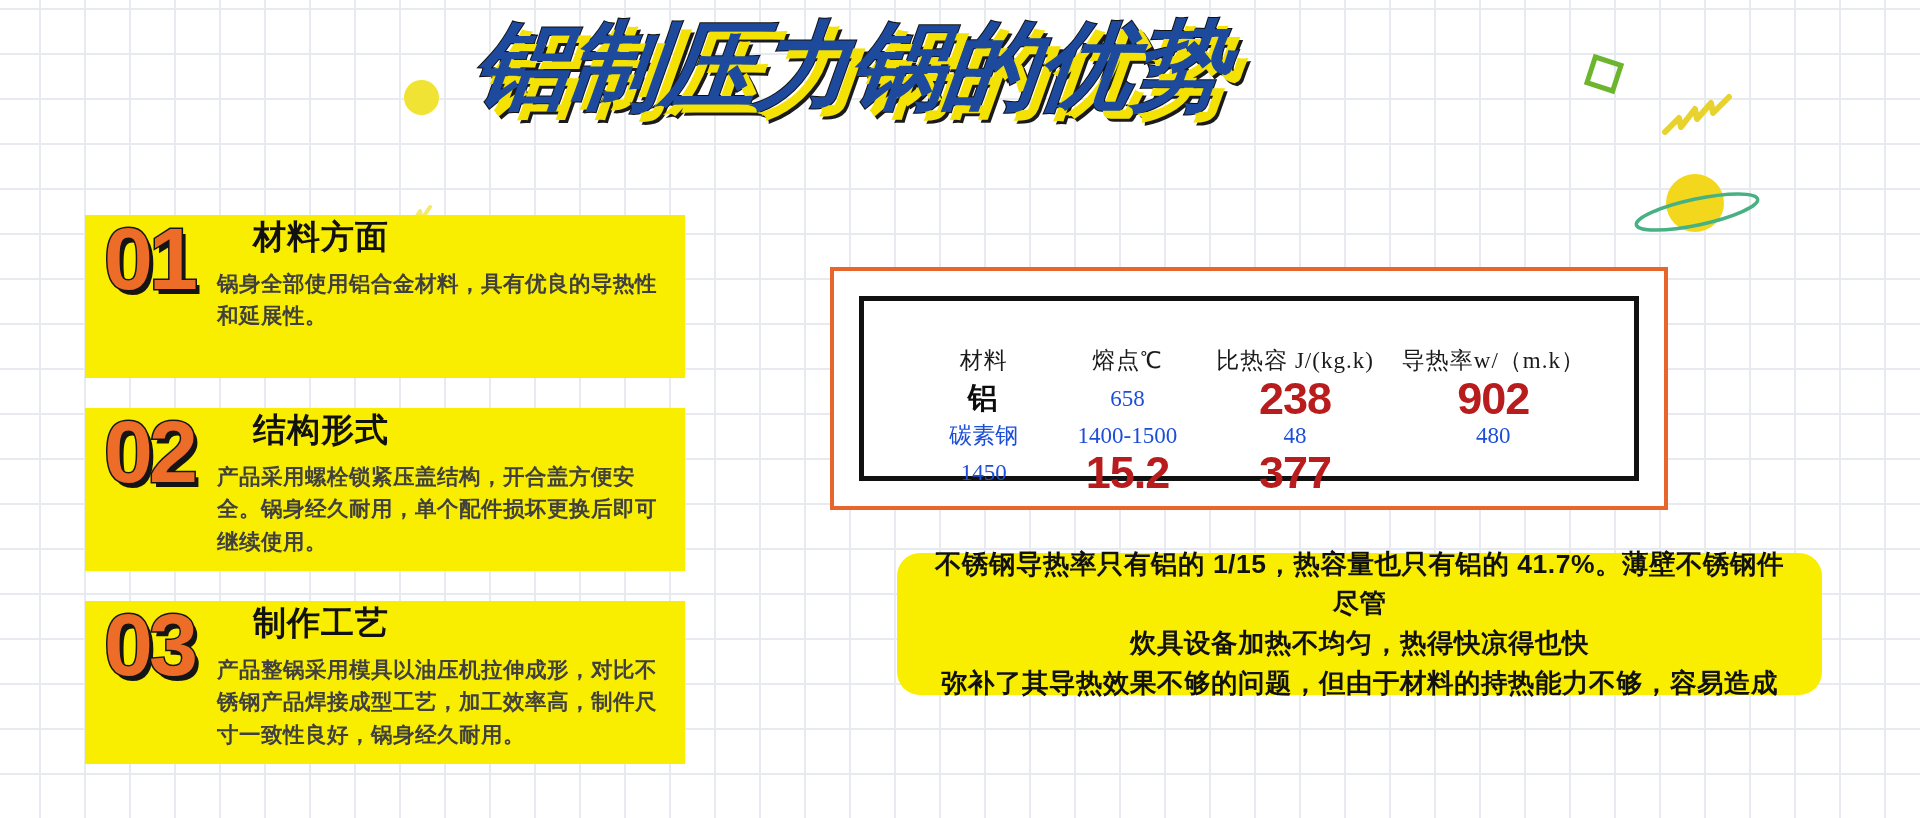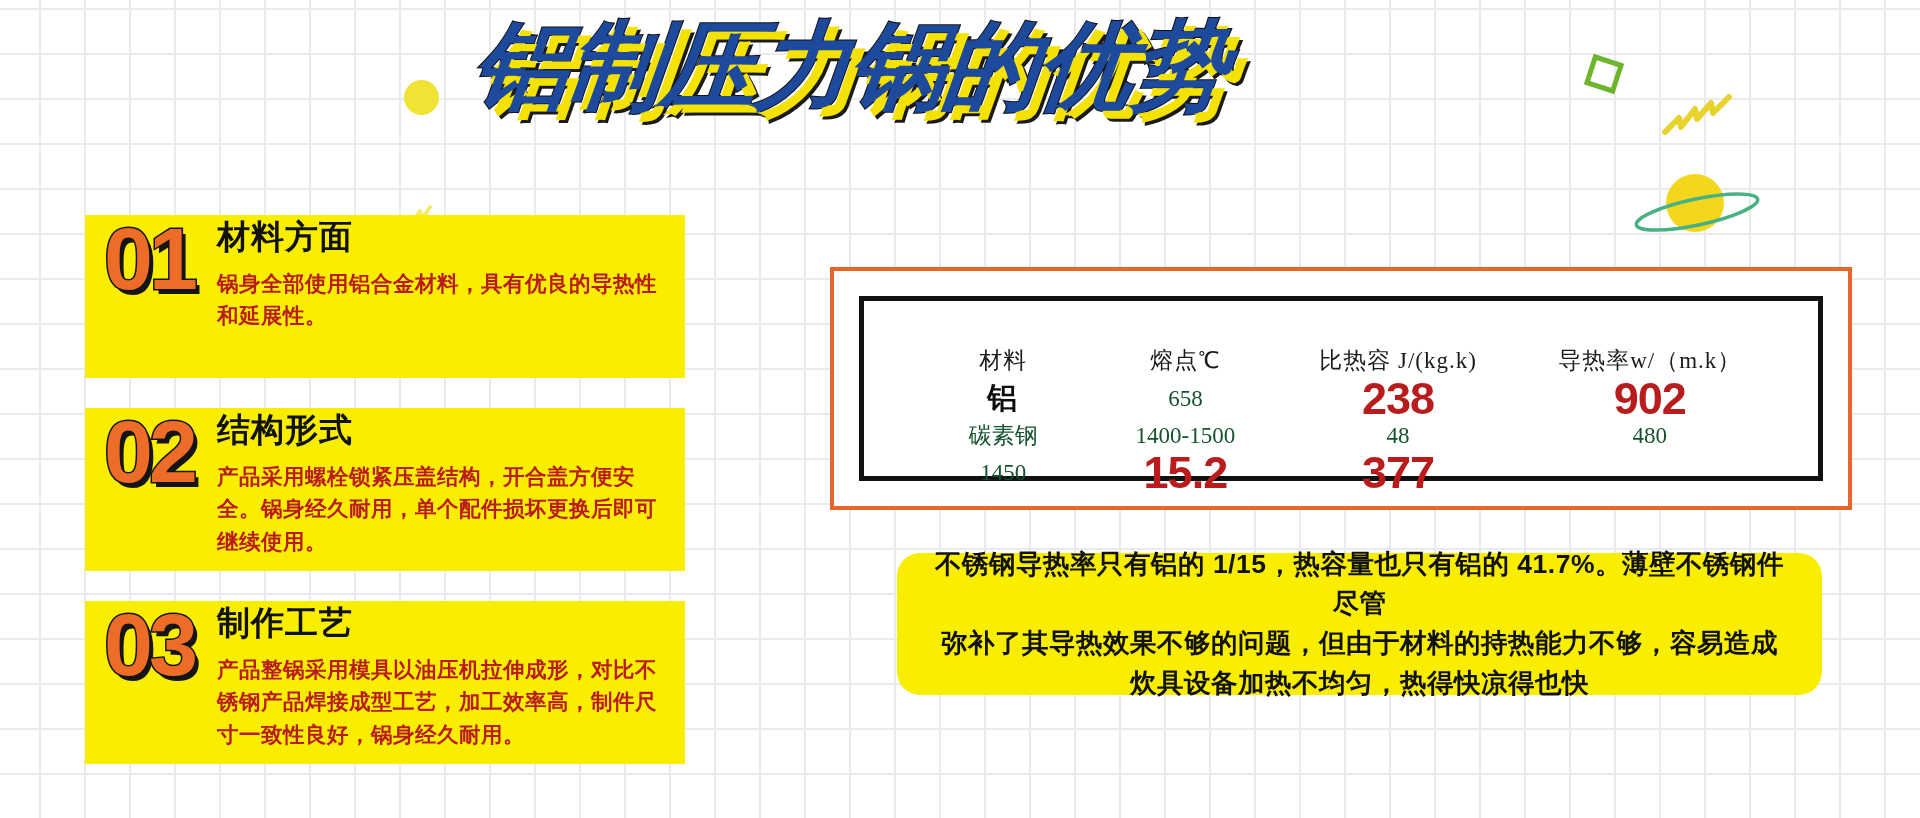--- a/index.html
+++ b/index.html
@@ -44,31 +44,31 @@
     font-size:88px; font-weight:900; line-height:1;
     color:#ed6c28;
     -webkit-text-stroke:3px #151515;
     paint-order:stroke fill;
     text-shadow:4px 5px 0 #151515;
     letter-spacing:-4px;
   }
   .card-text{ flex:1; padding:0 16px 0 4px; }
   .card-heading{
     font-size:33px; font-weight:900; color:#111;
-    margin-bottom:8px; letter-spacing:1px;
+    margin-bottom:8px; letter-spacing:1px;margin-left:36px;
   }
   .card-body{
-    font-size:21.5px; font-weight:700; color:#b91c1c;
+    font-size:21.5px; font-weight:700; color:#404040;
     line-height:1.5; letter-spacing:0.5px;
   }
 
   
   .table-frame{
     position:absolute; left:830px; top:267px;
-    width:1022px; height:243px;
+    width:838px; height:243px;
     border:4px solid #e8662c; background:#fff; padding:25px;
   }
   .table-inner{
     width:100%; height:100%;
     border:5px solid #111; background:#fff;
     display:flex; flex-direction:column;
     padding:44px 38px 0 48px;
   }
   .rule{ height:5px; background:#111; }
   .rule.thin{ height:4px; }
@@ -79,21 +79,21 @@
   .trow.thead{ height:42px; }
   .trow.thead span{
     font-family:"Liberation Serif", serif;
     font-size:23px; color:#1a1a1a; letter-spacing:1px;
   }
   .trow.row-al{ height:44px; }
   .trow.row-carbon{ height:30px; }
   .trow.row-steel{ height:38px; }
   .cell-serif{
     font-family:"Liberation Serif", serif;
-    font-size:23px; color:#14532d;
+    font-size:23px; color:#1d4ed8;
   }
   .cell-mat{ font-size:30px; font-weight:900; color:#0c0c0c; letter-spacing:2px; }
   .cell-big{ font-size:45px; font-weight:900; color:#b91c1c; letter-spacing:-1px; line-height:1; }
 
   
   .note{
     position:absolute; left:897px; top:553px;
     width:925px; height:142px;
     background:#f9ee00; border-radius:23px;
     display:flex; flex-direction:column; justify-content:center;
@@ -205,17 +205,17 @@
         <span class="cell-big">377</span>
       </div>
 
       <div class="rule thin"></div>
 
     </div>
   </div>
 
   <div class="note">
     <p>不锈钢导热率只有铝的 1/15，热容量也只有铝的 41.7%。薄壁不锈钢件尽管</p>
+    <p>炊具设备加热不均匀，热得快凉得也快</p>
     <p>弥补了其导热效果不够的问题，但由于材料的持热能力不够，容易造成</p>
-    <p>炊具设备加热不均匀，热得快凉得也快</p>
   </div>
 
 </div>
 
 </body></html>

